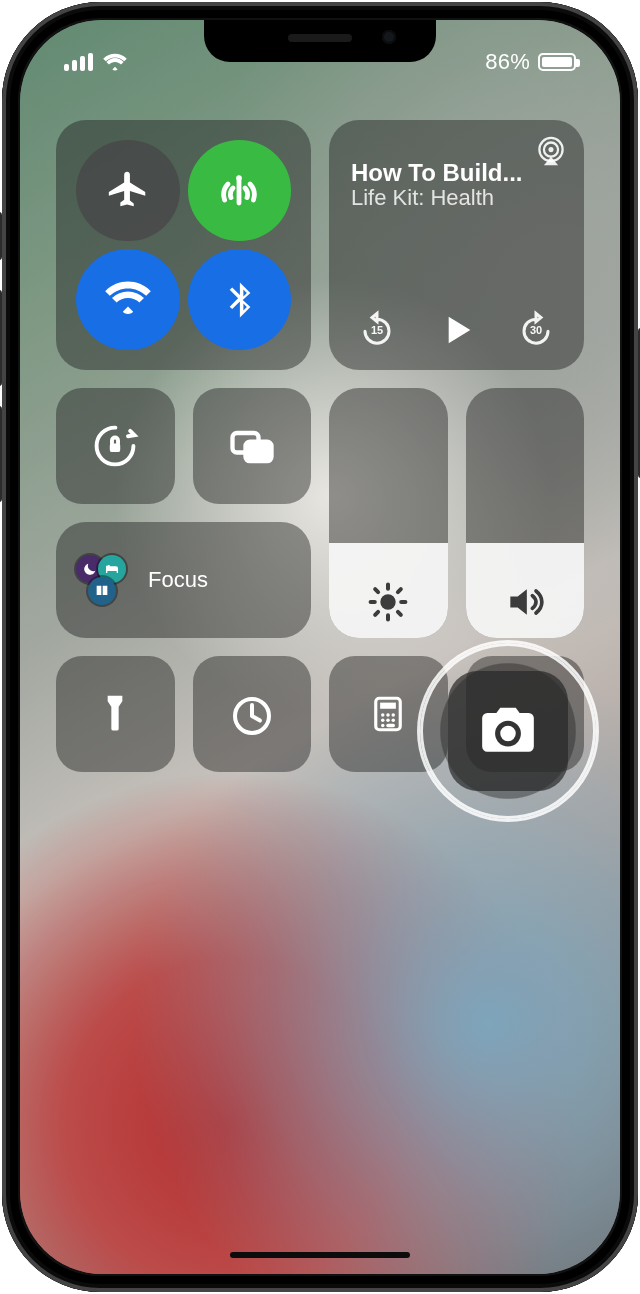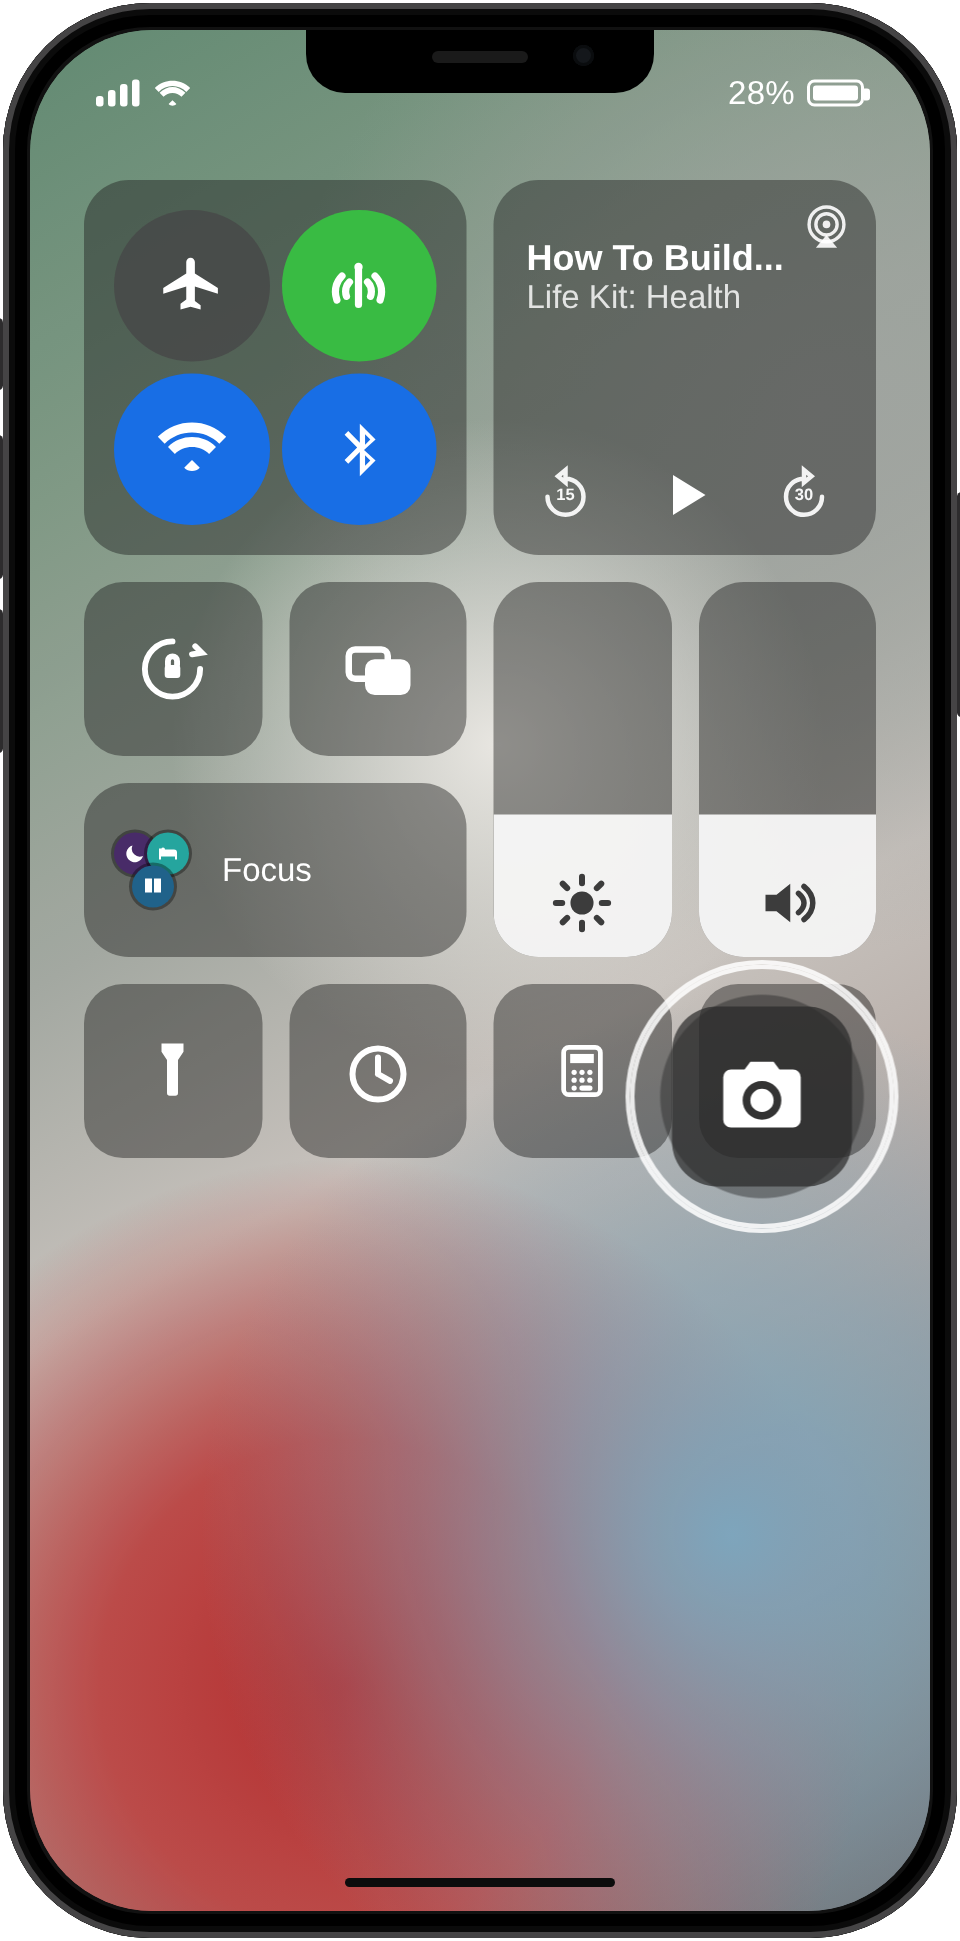--- a/index.html
+++ b/index.html
@@ -145,21 +145,21 @@
             <span></span>
           </div>
         <span>
           <svg width="24" height="20" viewBox="0 0 24 20">
               <path fill="#fff" d="M12 18.5c1 0 1.9-.4 2.6-1.1l-2.6-2.6-2.6 2.6c.7.7 1.6 1.1 2.6 1.1zM3.4 9.9 6 12.5c1.6-1.6 3.7-2.5 6-2.5s4.4.9 6 2.5l2.6-2.6C17.9 7.2 15 6 12 6S6.1 7.2 3.4 9.9zM.2 6.7l2.6 2.6C5.4 6.8 8.6 5.4 12 5.4s6.6 1.4 9.2 3.9l2.6-2.6C20.5 3.4 16.3 1.8 12 1.8S3.5 3.4.2 6.7z"></path>
             </svg>
         </span>
       </div>
       <div class="right">
         <div class="battery-wrap">
-          <span class="pct">28%</span>
+          <span class="pct">86%</span>
           <div class="batt">
               <div class="fill"></div>
             </div>
         </div>
       </div>
     </div>
 
     <div class="ccgrid">
 
       <div class="tile conn">

